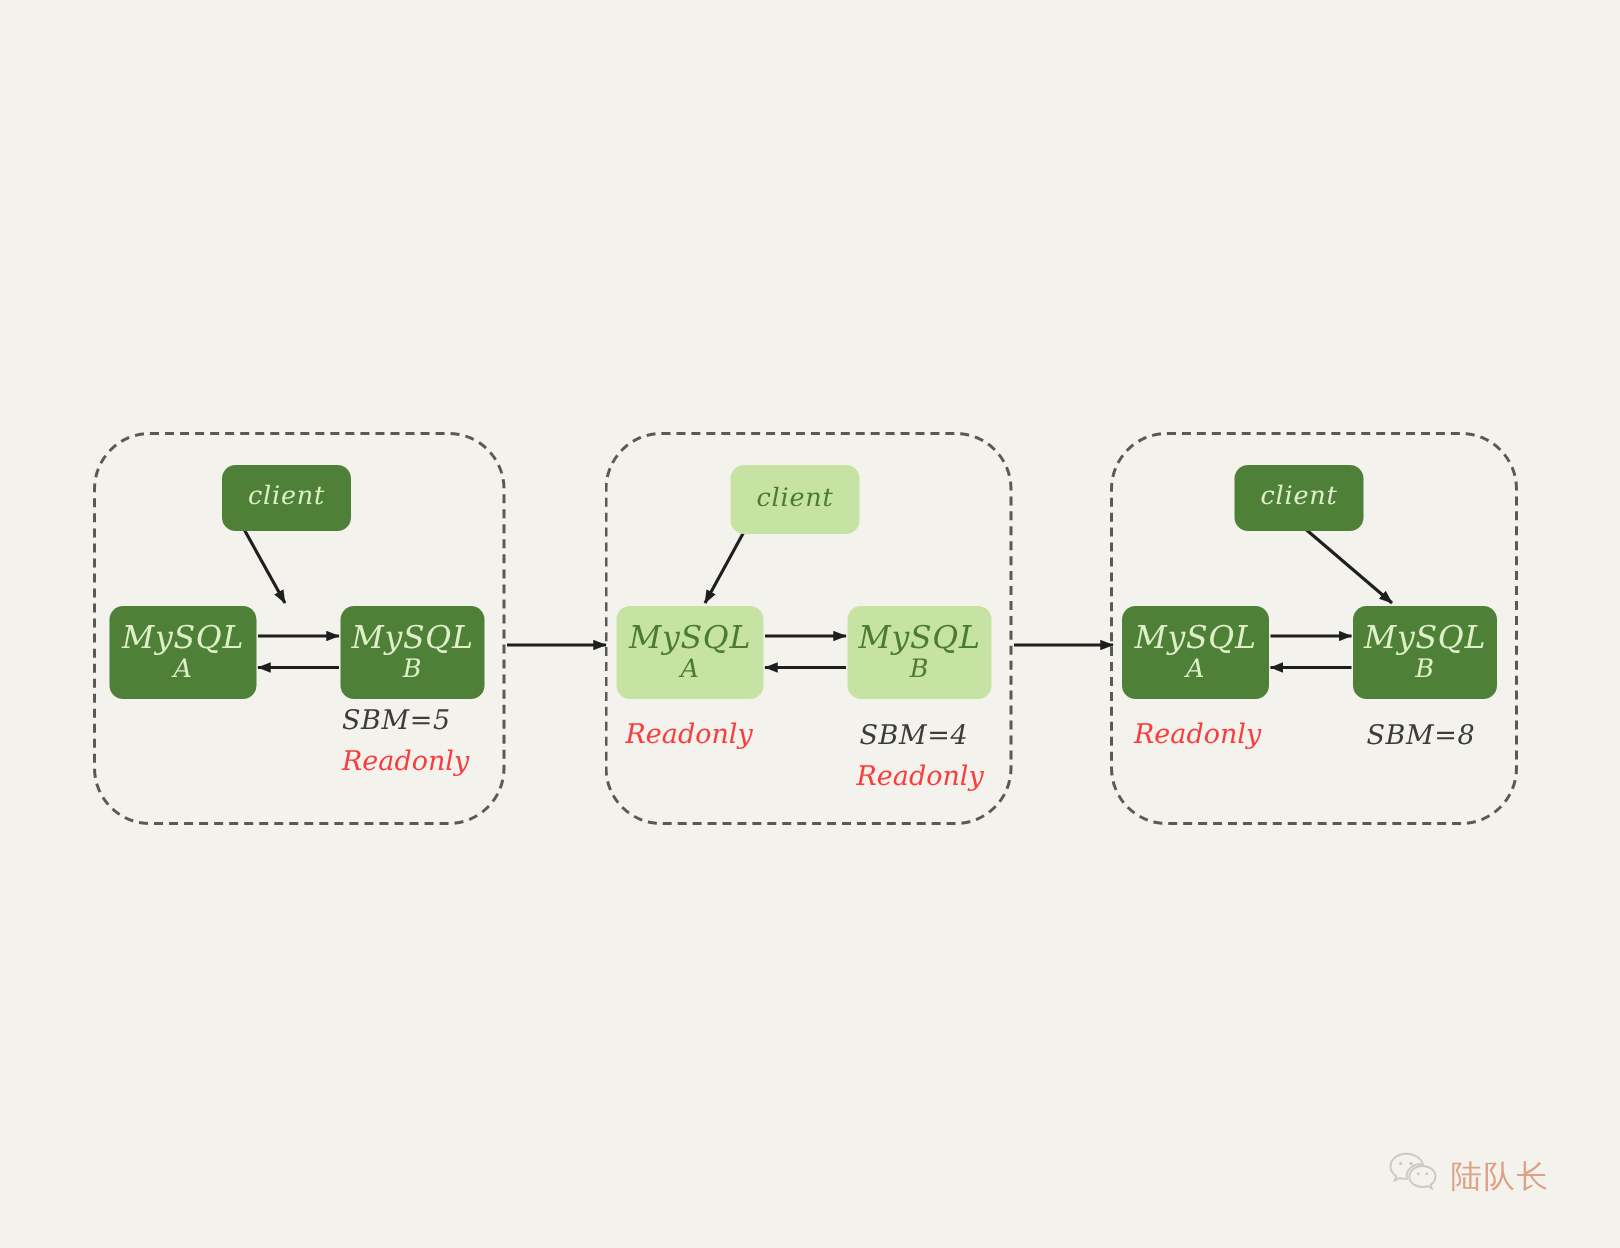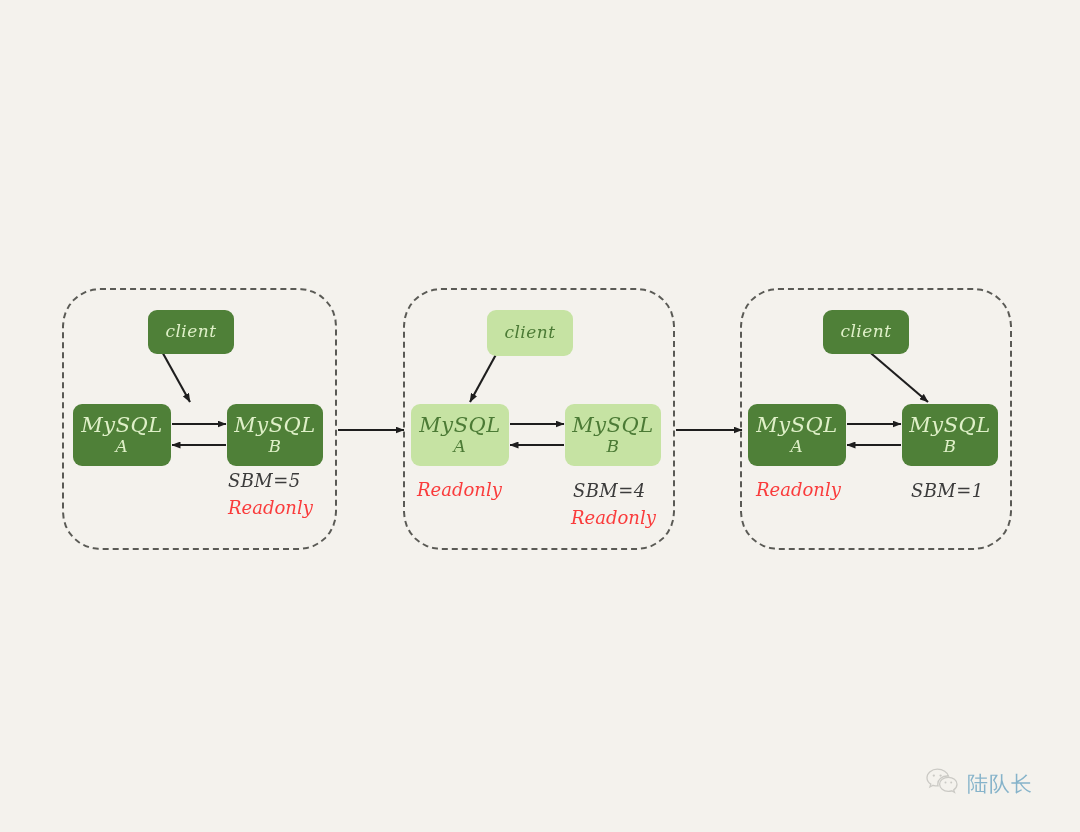--- a/index.html
+++ b/index.html
@@ -70,21 +70,21 @@
   .wm {
     position: absolute;
     display: flex;
     align-items: center;
     gap: 9px;
     opacity: 0.45;
   }
   .wm-text {
     font-family: Liberation Mono, monospace;
     font-size: 21px;
-    color: #0369a1;
+    color: #c2410c;
     letter-spacing: 1px;
   }
 </style>
 </head>
 <body>
 
 <svg id="canvas" viewBox="0 0 1080 832" xmlns="http://www.w3.org/2000/svg">
   <defs>
     <marker id="arrowhead" markerWidth="9" markerHeight="7" refX="8.5" refY="3.5" orient="auto" markerUnits="userSpaceOnUse">
       <polygon points="0 0, 9 3.5, 0 7" fill="#1e1e1e"></polygon>
@@ -166,21 +166,21 @@
   <span class="ln1">MySQL</span>
   <span class="ln2">A</span>
 </div>
 
 <div class="node dark" style="left:902px; top:404px; width:96px; height:62px;">
   <span class="ln1">MySQL</span>
   <span class="ln2">B</span>
 </div>
 
 <div class="label readonly" style="left:756px; top:479px;">Readonly</div>
-<div class="label sbm" style="left:911px; top:480px;">SBM=1</div>
+<div class="label sbm" style="left:911px; top:480px;">SBM=8</div>
 
 <div class="wm" style="left:926px; top:768px;">
   <span>
     <svg width="32" height="27" viewBox="0 0 32 27" xmlns="http://www.w3.org/2000/svg">
       <path d="M11.4 1.2C5.6 1.2 1 5 1 9.7c0 2.6 1.5 4.9 3.8 6.4L3.9 19l3.2-1.7c1.3.4 2.7.6 4.3.6h.7c-.2-.6-.3-1.3-.3-2 0-4.4 4.3-7.9 9.6-7.9.4 0 .8 0 1.1.1C21.5 4.2 17 1.2 11.4 1.2z" fill="none" stroke="#9a9a95" stroke-width="1.3"></path>
       <circle cx="7.8" cy="7.6" r="1.15" fill="#9a9a95"></circle>
       <circle cx="14.6" cy="7.6" r="1.15" fill="#9a9a95"></circle>
       <path d="M31 16.3c0-3.9-3.9-7-8.7-7s-8.7 3.1-8.7 7 3.9 7 8.7 7c1.2 0 2.4-.2 3.4-.5l2.8 1.5-.8-2.4c2-1.3 3.3-3.3 3.3-5.6z" fill="none" stroke="#9a9a95" stroke-width="1.3"></path>
       <circle cx="19.5" cy="14.5" r="1" fill="#9a9a95"></circle>
       <circle cx="25.2" cy="14.5" r="1" fill="#9a9a95"></circle>

